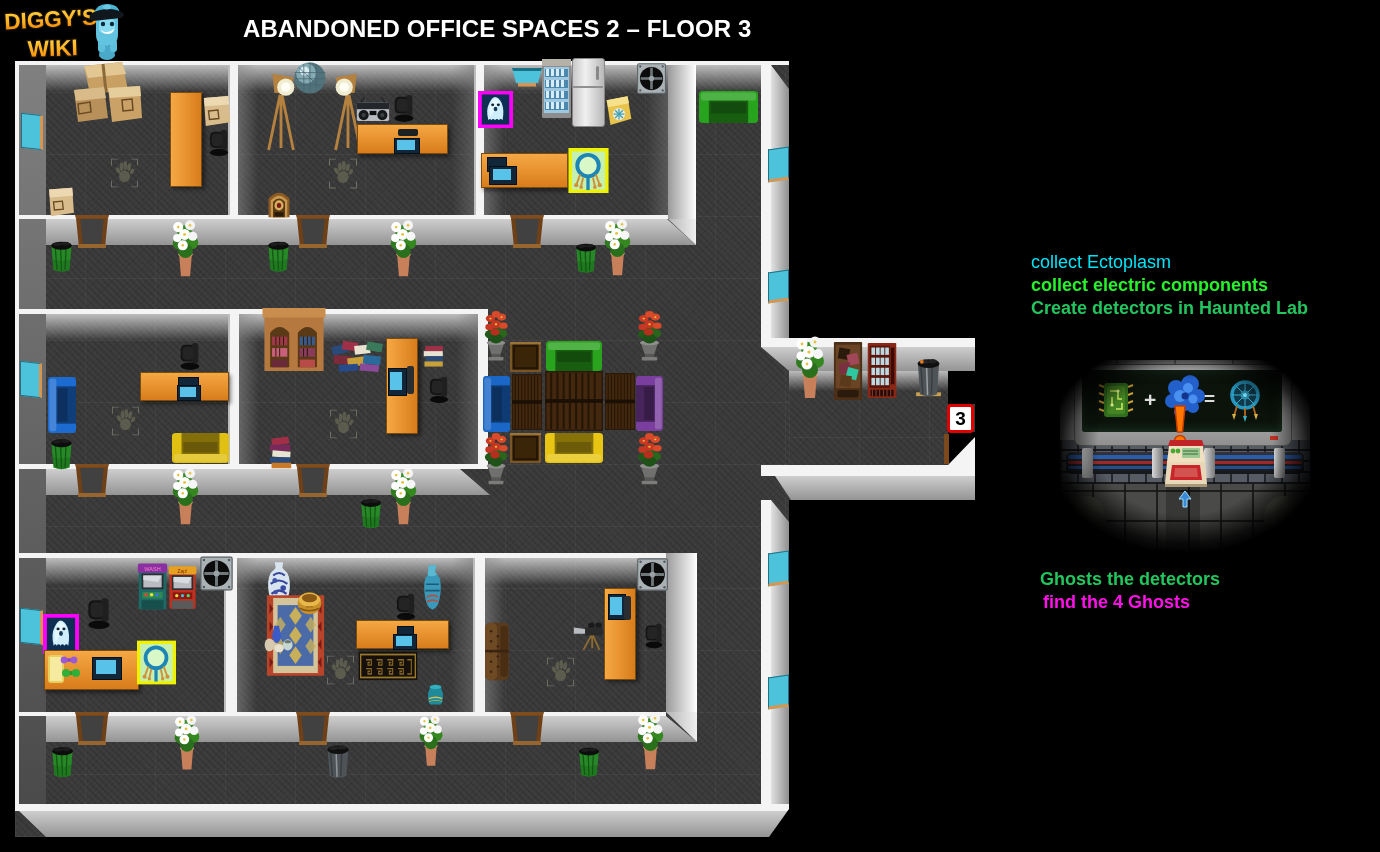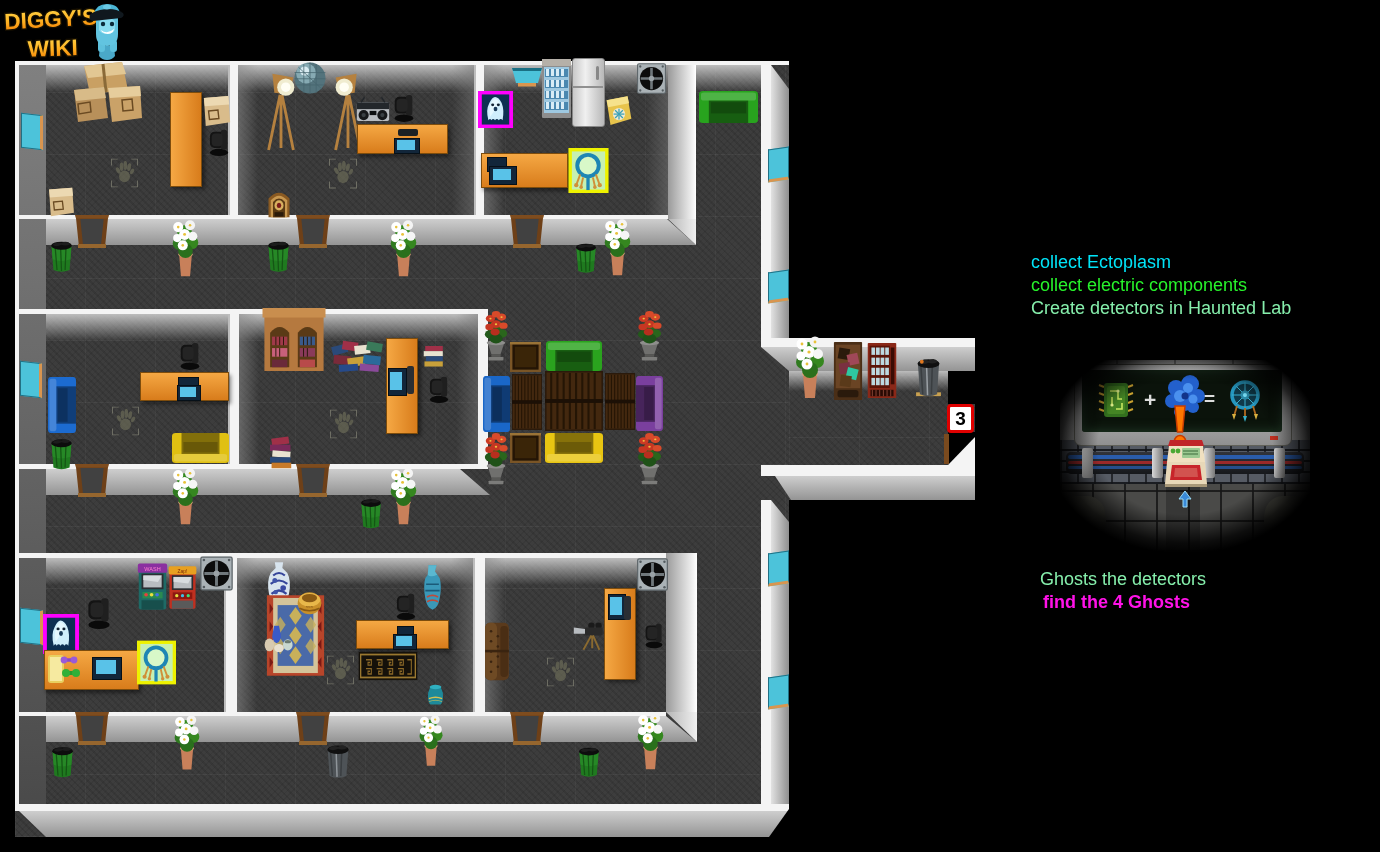--- a/index.html
+++ b/index.html
@@ -14,22 +14,22 @@
 .lface{background:linear-gradient(180deg,#808080,#4a4a4a)}
 .rface{background:linear-gradient(90deg,#e2e2e2,#8f8f8f)}
 .gwall{background:linear-gradient(90deg,#9a9a9a,#ffffff)}
 .deskH{background:linear-gradient(180deg,#f5a844,#d87c1b);border:1px solid #7d4c0c;box-shadow:2px 3px 4px rgba(0,0,0,.45)}
 .deskV{background:linear-gradient(90deg,#f5a844,#d87c1b);border:1px solid #7d4c0c;box-shadow:3px 2px 4px rgba(0,0,0,.45)}
 .lap{background:#12263a;border:1px solid #061018}
 .scr{background:#59c2e8}
 .winR{background:#4cc3da;border:1px solid #217084;border-bottom:3px solid #d9954f;transform:skewY(-8deg)}
 .winL{background:#4cc3da;border:1px solid #217084;border-right:3px solid #d9954f;transform:skewY(6deg)}
 .t-cyan{color:#00e4f8;font-weight:normal;font-size:18px}
-.t-green{color:#27f32b;font-weight:normal;font-size:18px}
-.t-yel{color:#86efac;font-weight:normal;font-size:18px}
+.t-green{color:#27f32b;font-weight:bold;font-size:18px}
+.t-yel{color:#22c55e;font-weight:bold;font-size:18px}
 .t-mag{color:#ff12e8;font-weight:bold;font-size:18px}
 </style>
 </head>
 <body>
 <div id="stage">
 <svg width="0" height="0" style="position:absolute">
       <defs>
 <symbol id="plantW" viewBox="0 0 34 64">
 <path d="M10 38 L24 38 L22 62 L12 62 Z" fill="#c8805a"></path>
           <ellipse cx="17" cy="38" rx="8" ry="3" fill="#e0a078"></ellipse>
@@ -1011,20 +1011,21 @@
 <path d="M10 18 Q10 8 21 8 Q32 8 32 18 L32 32 Q32 44 21 44 Q10 44 10 32 Z" fill="#62c4e0"></path>
 <path d="M13 20 Q16 16 21 16 Q27 16 29 20 L29 28 Q26 32 21 32 Q15 32 13 28 Z" fill="#8adcf0"></path>
 <circle cx="17" cy="22" r="2.2" fill="#0c2a3a"></circle>
       <circle cx="26" cy="22" r="2.2" fill="#0c2a3a"></circle>
 <path d="M15 28 Q21 33 28 27 L27 30 Q22 34 16 30 Z" fill="#fff"></path>
 <path d="M8 12 Q10 2 21 2 Q33 2 34 12 L34 16 Q28 12 21 12 Q13 12 8 16 Z" fill="#4ab4d4"></path>
 <path d="M4 13 Q2 18 7 19 L35 16 Q39 14 37 11 Q28 5 14 8 Q7 9.5 4 13 Z" fill="#10181e"></path>
 <ellipse cx="21" cy="5" rx="4" ry="2.5" fill="#6ac8e4"></ellipse>
 </svg>
 
+<div class="abs" style="left:243px;top:15px;white-space:nowrap;color:#fff;font-weight:bold;font-size:24px;letter-spacing:.1px">ABANDONED OFFICE SPACES 2 – FLOOR 3</div>
 
 <div class="abs t-cyan" style="left:1031px;top:252px">collect Ectoplasm</div>
 
 <div class="abs t-green" style="left:1031px;top:275px">collect electric components</div>
 
 <div class="abs t-yel" style="left:1031px;top:298px">Create detectors in Haunted Lab</div>
 
 <div class="abs t-yel" style="left:1040px;top:569px">Ghosts the detectors</div>
 
 <div class="abs t-mag" style="left:1043px;top:592px">find the 4 Ghosts</div>

